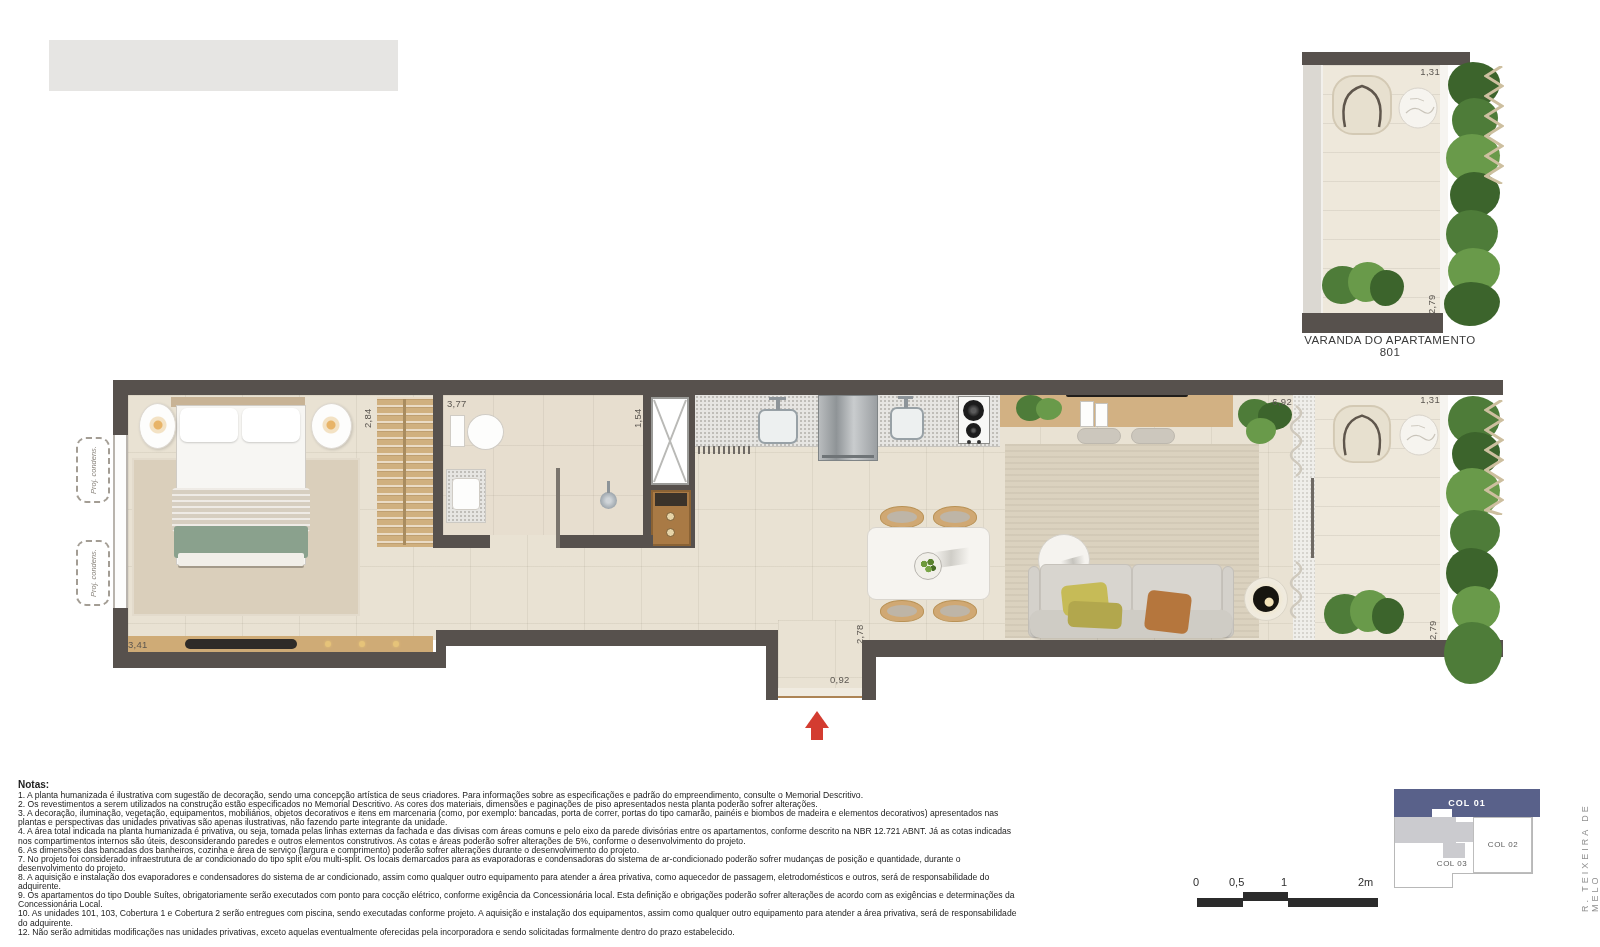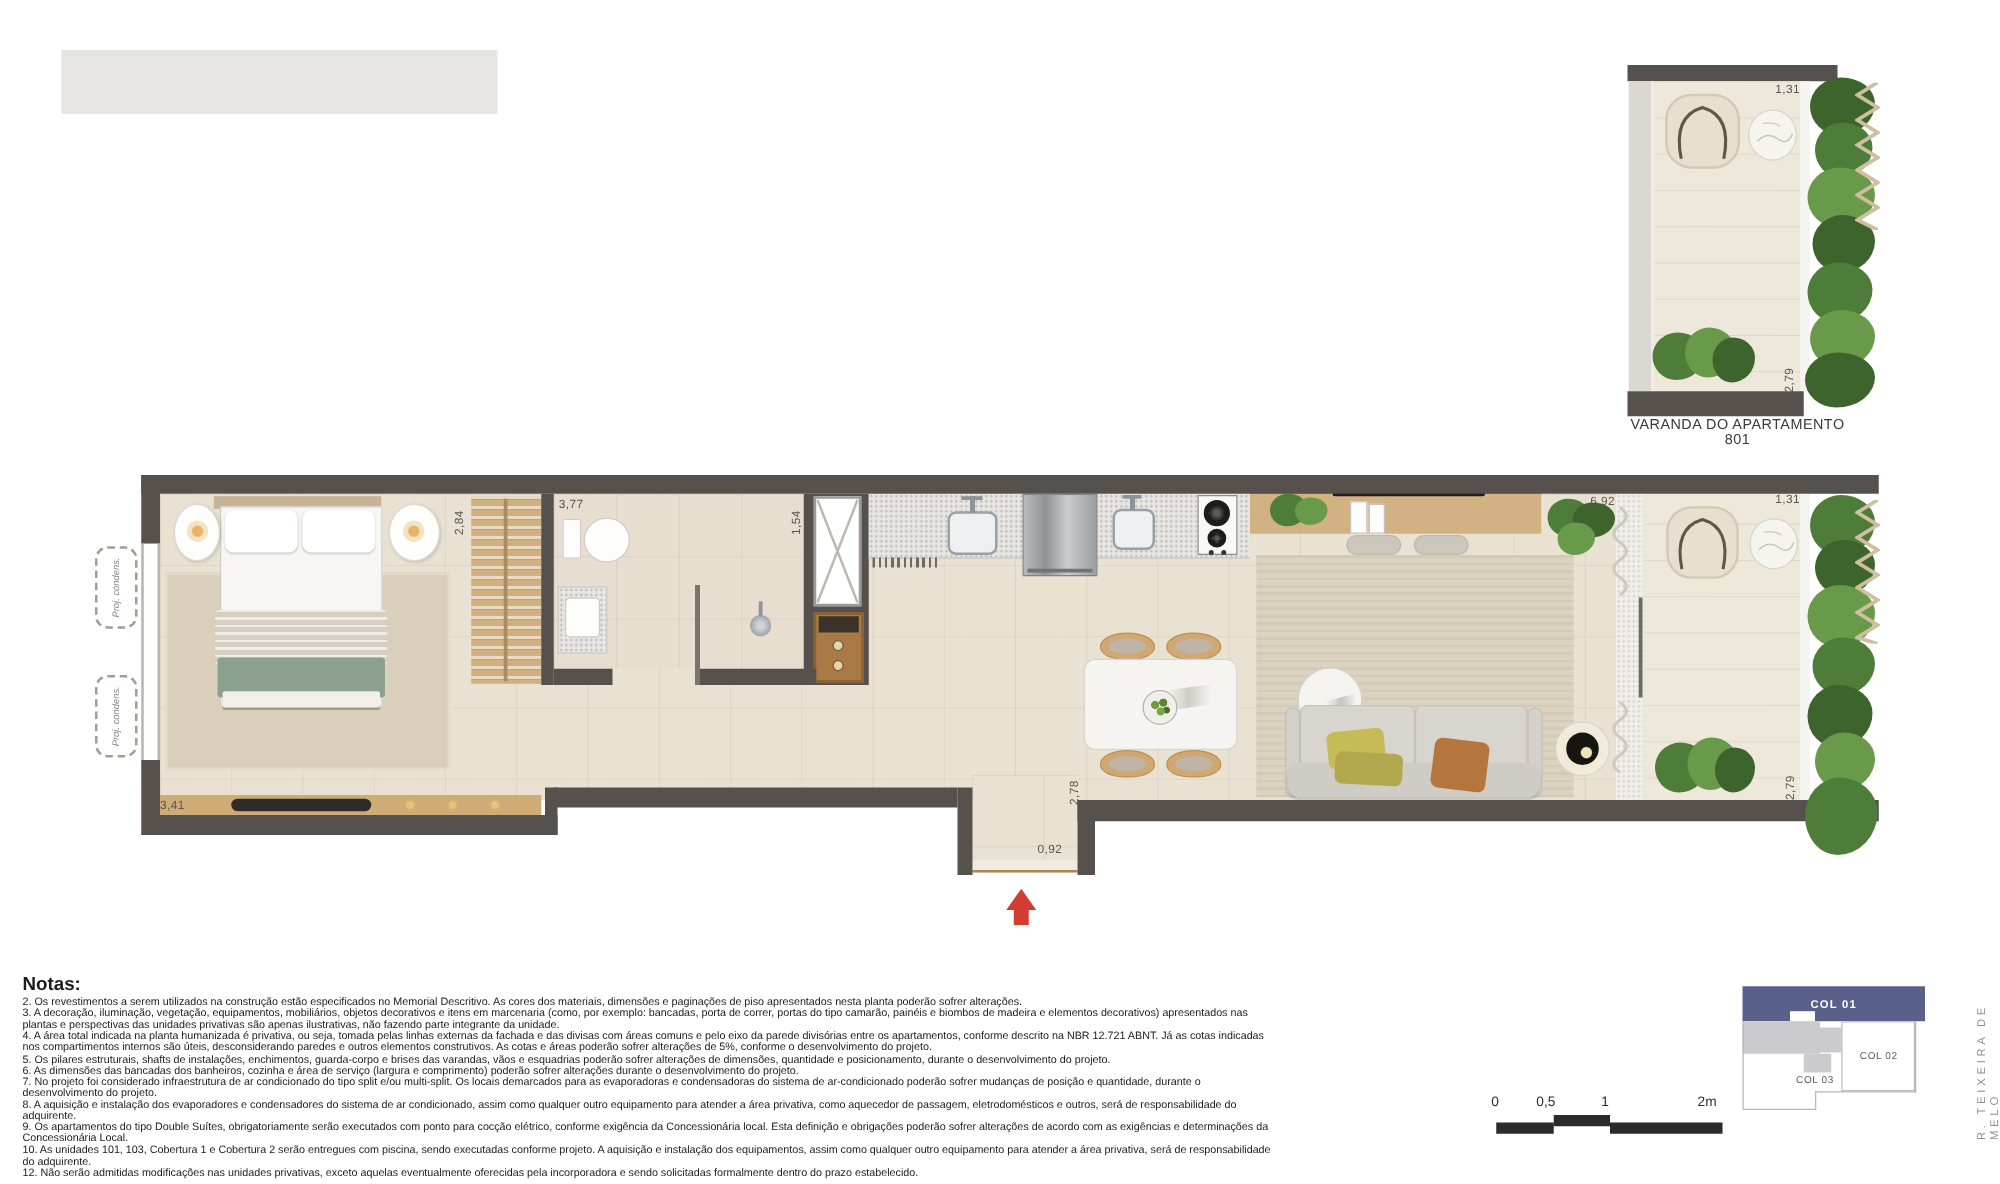--- a/index.html
+++ b/index.html
@@ -102,21 +102,21 @@
   .dim { font-size:9.5px; color:#5b5650; letter-spacing:0.3px; }
   .pc-label { font-size:7.5px; color:#8a847c; font-style:italic; text-align:center; width:100%; height:100%;
               display:flex; align-items:center; justify-content:center; }
 
   .arrow-tri { width:0; height:0; border-left:12px solid transparent; border-right:12px solid transparent;
                border-bottom:17px solid #d33c30; }
   .arrow-stem { background:#d33c30; }
 
   
   .notes { width:1002px; color:#1c1c1c; }
-  .notes-heading { font-size:15px; font-weight:bold; margin-bottom:1px; }
+  .notes-heading { font-size:10px; font-weight:bold; margin-bottom:1px; }
   .note-line { font-size:8.6px; line-height:1.06; }
 
   
   .scale-label { font-size:11px; color:#2d2d2d; }
   .scale-seg { background:#2b2b2b; }
 
   
   .kp-col01 { background:#59618a; color:#fff; font-size:9px; font-weight:bold; letter-spacing:1px;
               text-align:center; line-height:28px; }
   .kp-gray { background:#cbcbcf; }
@@ -346,24 +346,24 @@
   <div class="abs dim" style="left:1404px;top:394px;width:36px;text-align:right">1,31</div>
   <div class="abs dim vtext" style="left:1427px;top:606px;height:34px">2,79</div>
   <div class="abs dim vtext" style="left:854px;top:614px;height:30px">2,78</div>
   <div class="abs dim" style="left:830px;top:674px">0,92</div>
 
   <div class="abs arrow-tri" style="left:805px;top:711px"></div>
   <div class="abs arrow-stem" style="left:811px;top:727px;width:12px;height:13px"></div>
 
   <div class="abs notes" style="left:18px;top:779px">
     <div class="notes-heading">Notas:</div>
+    <div class="note-line">1. A planta humanizada é ilustrativa com sugestão de decoração, sendo uma concepção artística de seus criadores. Para informações sobre as especificações e padrão do empreendimento, consulte o Memorial Descritivo.</div>
     <div class="note-line">2. Os revestimentos a serem utilizados na construção estão especificados no Memorial Descritivo. As cores dos materiais, dimensões e paginações de piso apresentados nesta planta poderão sofrer alterações.</div>
     <div class="note-line">3. A decoração, iluminação, vegetação, equipamentos, mobiliários, objetos decorativos e itens em marcenaria (como, por exemplo: bancadas, porta de correr, portas do tipo camarão, painéis e biombos de madeira e elementos decorativos) apresentados nas plantas e perspectivas das unidades privativas são apenas ilustrativas, não fazendo parte integrante da unidade.</div>
     <div class="note-line">4. A área total indicada na planta humanizada é privativa, ou seja, tomada pelas linhas externas da fachada e das divisas com áreas comuns e pelo eixo da parede divisórias entre os apartamentos, conforme descrito na NBR 12.721 ABNT. Já as cotas indicadas nos compartimentos internos são úteis, desconsiderando paredes e outros elementos construtivos. As cotas e áreas poderão sofrer alterações de 5%, conforme o desenvolvimento do projeto.</div>
-    <div class="note-line">5. Os pilares estruturais, shafts de instalações, enchimentos, guarda-corpo e brises das varandas, vãos e esquadrias poderão sofrer alterações de dimensões, quantidade e posicionamento, durante o desenvolvimento do projeto.</div>
     <div class="note-line">6. As dimensões das bancadas dos banheiros, cozinha e área de serviço (largura e comprimento) poderão sofrer alterações durante o desenvolvimento do projeto.</div>
     <div class="note-line">7. No projeto foi considerado infraestrutura de ar condicionado do tipo split e/ou multi-split. Os locais demarcados para as evaporadoras e condensadoras do sistema de ar-condicionado poderão sofrer mudanças de posição e quantidade, durante o desenvolvimento do projeto.</div>
     <div class="note-line">8. A aquisição e instalação dos evaporadores e condensadores do sistema de ar condicionado, assim como qualquer outro equipamento para atender a área privativa, como aquecedor de passagem, eletrodomésticos e outros, será de responsabilidade do adquirente.</div>
     <div class="note-line">9. Os apartamentos do tipo Double Suítes, obrigatoriamente serão executados com ponto para cocção elétrico, conforme exigência da Concessionária local. Esta definição e obrigações poderão sofrer alterações de acordo com as exigências e determinações da Concessionária Local.</div>
     <div class="note-line">10. As unidades 101, 103, Cobertura 1 e Cobertura 2 serão entregues com piscina, sendo executadas conforme projeto. A aquisição e instalação dos equipamentos, assim como qualquer outro equipamento para atender a área privativa, será de responsabilidade do adquirente.</div>
     <div class="note-line">12. Não serão admitidas modificações nas unidades privativas, exceto aquelas eventualmente oferecidas pela incorporadora e sendo solicitadas formalmente dentro do prazo estabelecido.</div>
   </div>
 
   <div class="abs scale-label" style="left:1193px;top:876px">0</div>
   <div class="abs scale-label" style="left:1229px;top:876px">0,5</div>

